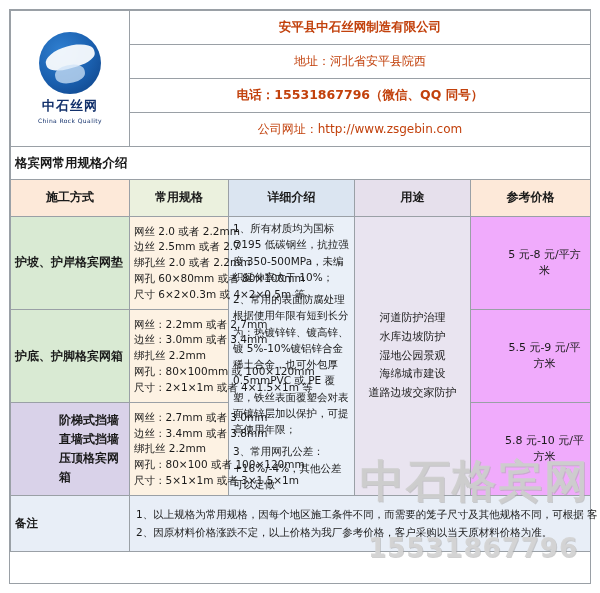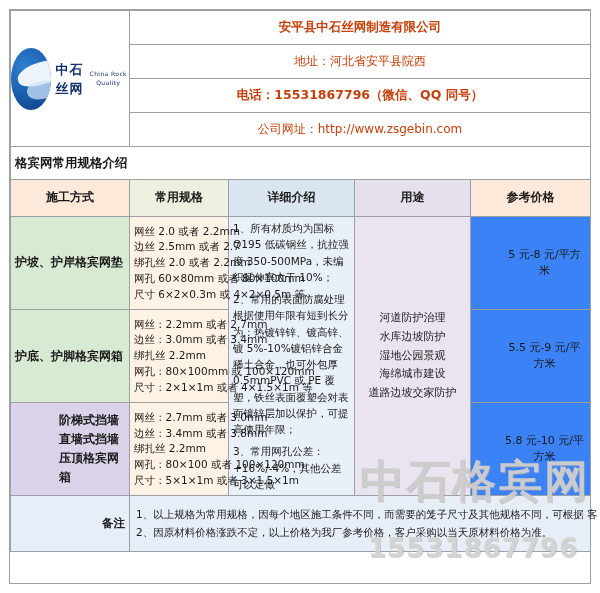--- a/index.html
+++ b/index.html
@@ -43,21 +43,21 @@
     width: 119px;
     height: 108px;
     text-align: center;
     vertical-align: middle;
     padding: 0;
   }
   .logo-wrap {
     display: flex;
     align-items: center;
     justify-content: center;
-    flex-direction: row;
+    flex-direction: column;
     height: 106px;
   }
   .logo-circle {
     width: 62px;
     height: 62px;
     border-radius: 50%;
     background: radial-gradient(circle at 35% 30%, #2f7fd0 0%, #1a5fae 55%, #0d3f82 100%);
     position: relative;
     overflow: hidden;
   }
@@ -151,29 +151,29 @@
     vertical-align: middle;
   }
   .usage {
     background: #e9e4f0;
     font-size: 11px;
     line-height: 1.7;
     text-align: center;
     vertical-align: middle;
   }
   .price {
-    background: #3b82f6;
+    background: #f0abfc;
     font-size: 11px;
     text-align: center;
     vertical-align: middle;
     padding-left: 32px;
   }
   .note-label {
     background: #e8eef7;
-    text-align: right;
+    text-align: left;
     font-weight: bold;
     font-size: 11.5px;
   }
   .note-body {
     background: #e8eef7;
     font-size: 10.5px;
     line-height: 1.7;
     padding: 5px 6px;
   }
   .note-body div { white-space: nowrap; }

